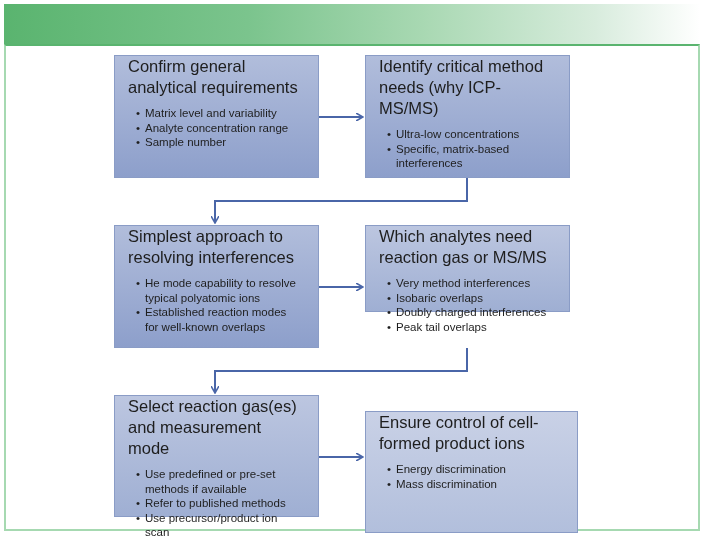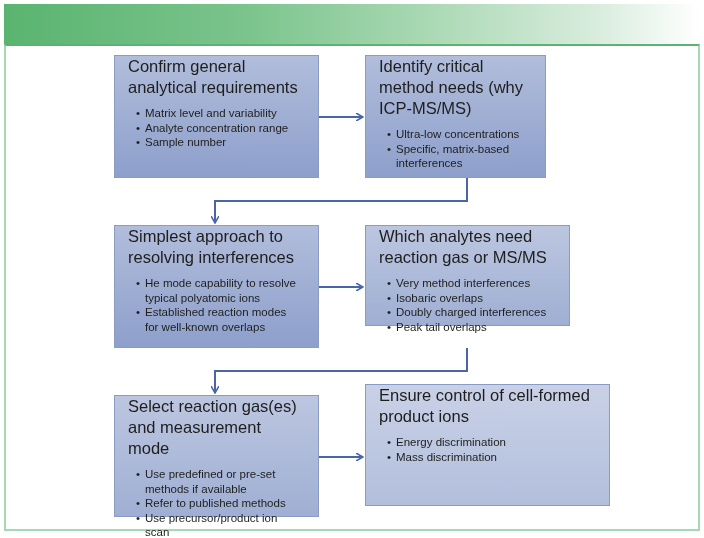--- a/index.html
+++ b/index.html
@@ -55,54 +55,54 @@
 
 <div class="box dark" style="left:114px; top:55px; width:205px; height:123px;">
   <div class="box-title">Confirm general analytical requirements</div>
   <ul>
     <li>Matrix level and variability</li>
     <li>Analyte concentration range</li>
     <li>Sample number</li>
   </ul>
 </div>
 
-<div class="box dark" style="left:365px; top:55px; width:181px; height:123px;">
+<div class="box dark" style="left:365px; top:55px; width:205px; height:123px;">
   <div class="box-title">Identify critical method needs (why ICP-MS/MS)</div>
   <ul>
     <li>Ultra-low concentrations</li>
     <li>Specific, matrix-based interferences</li>
   </ul>
 </div>
 
 <div class="box dark" style="left:114px; top:225px; width:205px; height:123px;">
   <div class="box-title">Simplest approach to resolving interferences</div>
   <ul>
     <li>He mode capability to resolve typical polyatomic ions</li>
     <li>Established reaction modes for well-known overlaps</li>
   </ul>
 </div>
 
-<div class="box mid" style="left:365px; top:225px; width:205px; height:101px;">
+<div class="box mid" style="left:365px; top:225px; width:205px; height:87px;">
   <div class="box-title">Which analytes need reaction gas or MS/MS</div>
   <ul>
     <li>Very method interferences</li>
     <li>Isobaric overlaps</li>
     <li>Doubly charged interferences</li>
     <li>Peak tail overlaps</li>
   </ul>
 </div>
 
 <div class="box mid" style="left:114px; top:395px; width:205px; height:122px;">
   <div class="box-title">Select reaction gas(es) and measurement mode</div>
   <ul>
     <li>Use predefined or pre-set methods if available</li>
     <li>Refer to published methods</li>
     <li>Use precursor/product ion scan</li>
   </ul>
 </div>
 
-<div class="box light" style="left:365px; top:384px; width:245px; height:122px;">
+<div class="box light" style="left:365px; top:411px; width:213px; height:122px;">
   <div class="box-title">Ensure control of cell-formed product ions</div>
   <ul>
     <li>Energy discrimination</li>
     <li>Mass discrimination</li>
   </ul>
 </div>
 
 </body></html>

